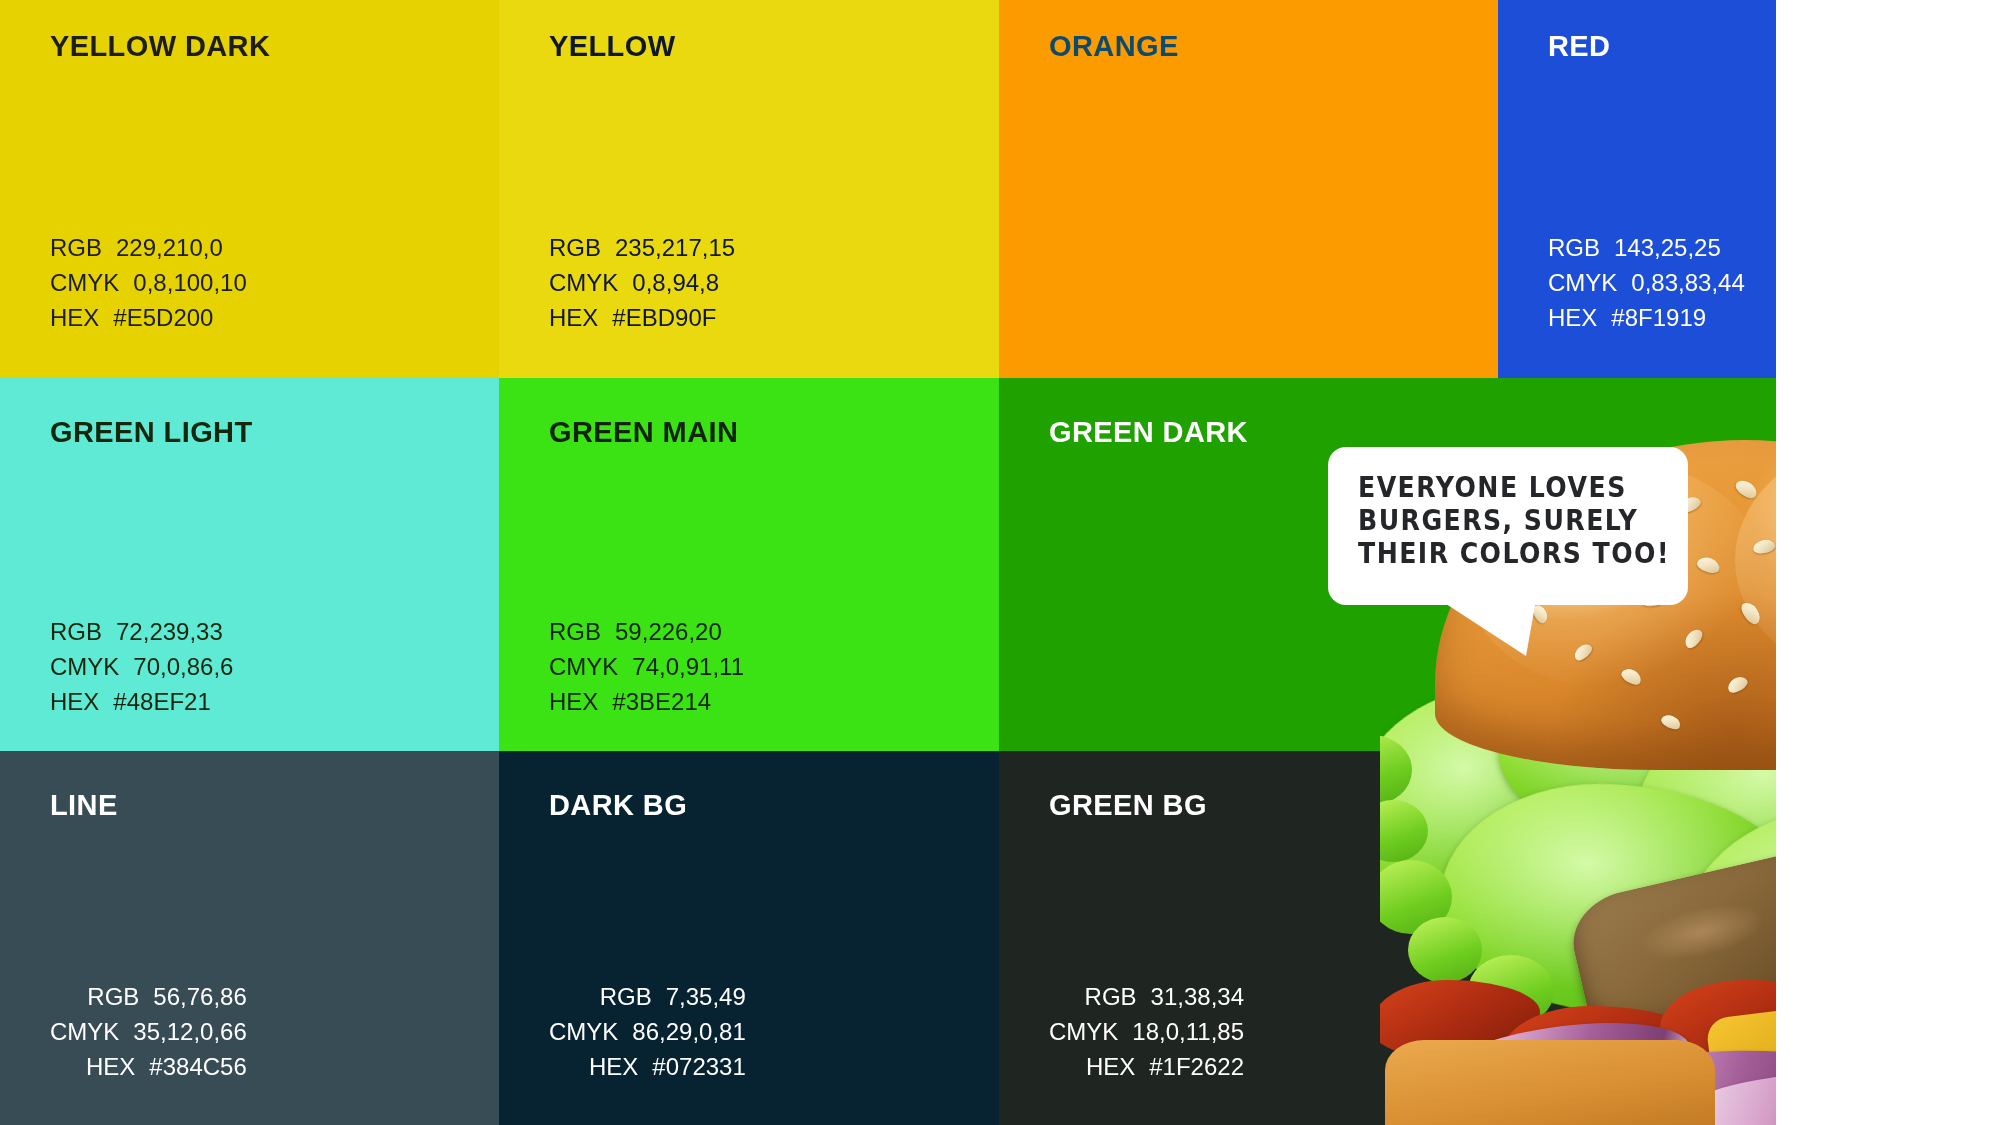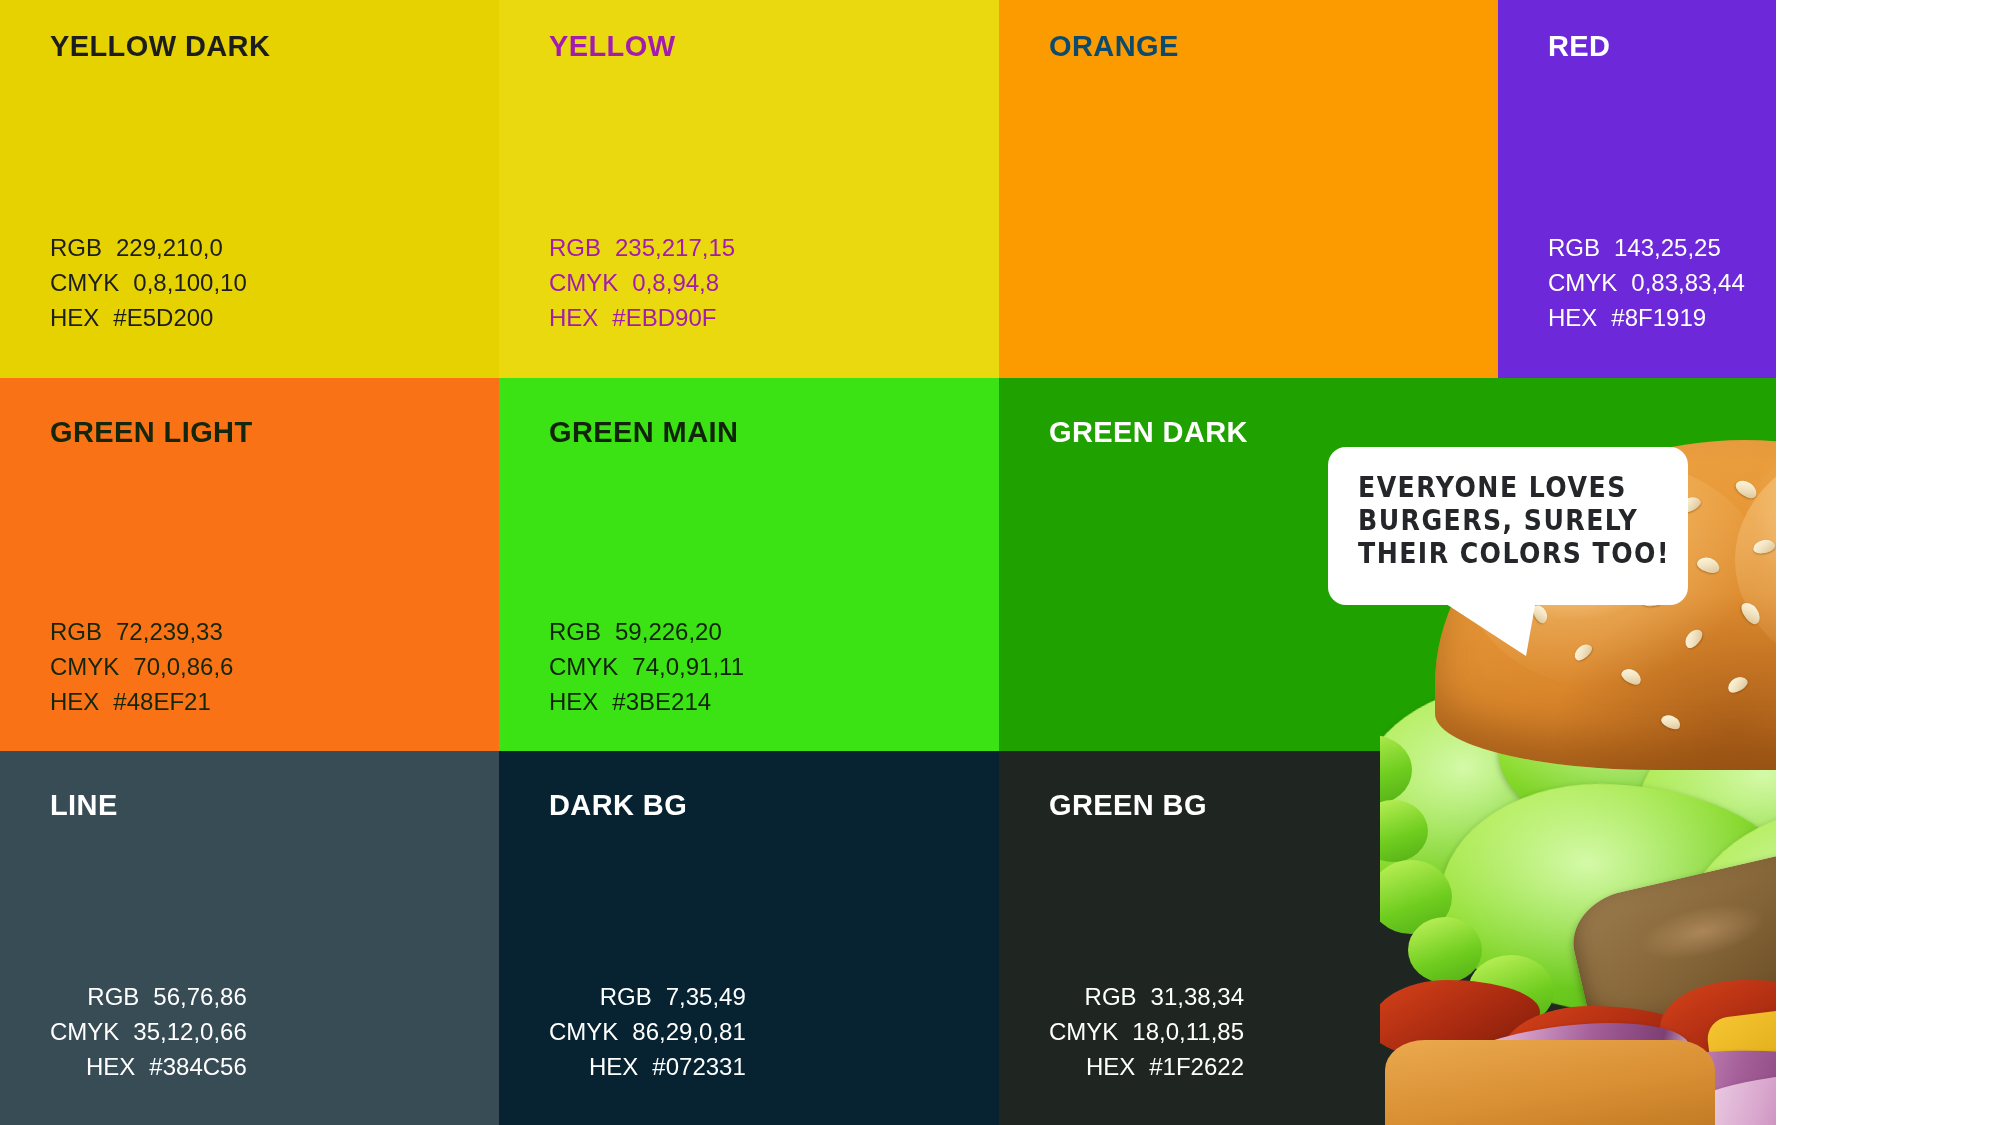--- a/index.html
+++ b/index.html
@@ -208,43 +208,43 @@
 
   <div class="swatch r1 c1" style="background:#E5D200;color:#1D1D1B">
     <div class="title">YELLOW DARK</div>
     <div class="specs">
       <span class="row"><span class="k">RGB</span><span class="v">229,210,0</span></span>
       <span class="row"><span class="k">CMYK</span><span class="v">0,8,100,10</span></span>
       <span class="row"><span class="k">HEX</span><span class="v">#E5D200</span></span>
     </div>
   </div>
 
-  <div class="swatch r1 c2" style="background:#EBD90F;color:#a21caf">
+  <div class="swatch r1 c2" style="background:#EBD90F;color:#0f172a">
     <div class="title">YELLOW</div>
     <div class="specs">
       <span class="row"><span class="k">RGB</span><span class="v">235,217,15</span></span>
       <span class="row"><span class="k">CMYK</span><span class="v">0,8,94,8</span></span>
       <span class="row"><span class="k">HEX</span><span class="v">#EBD90F</span></span>
     </div>
   </div>
 
   <div class="swatch r1 c3" style="background:#FB9B00;color:#0c4a6e">
     <div class="title">ORANGE</div>
   </div>
 
-  <div class="swatch r1 c4" style="background:#6d28d9;color:#FFFFFF">
+  <div class="swatch r1 c4" style="background:#1d4ed8;color:#FFFFFF">
     <div class="title">RED</div>
     <div class="specs">
       <span class="row"><span class="k">RGB</span><span class="v">143,25,25</span></span>
       <span class="row"><span class="k">CMYK</span><span class="v">0,83,83,44</span></span>
       <span class="row"><span class="k">HEX</span><span class="v">#8F1919</span></span>
     </div>
   </div>
 
-  <div class="swatch r2 c1" style="background:#f97316;color:#14260B">
+  <div class="swatch r2 c1" style="background:#5eead4;color:#14260B">
     <div class="title">GREEN LIGHT</div>
     <div class="specs">
       <span class="row"><span class="k">RGB</span><span class="v">72,239,33</span></span>
       <span class="row"><span class="k">CMYK</span><span class="v">70,0,86,6</span></span>
       <span class="row"><span class="k">HEX</span><span class="v">#48EF21</span></span>
     </div>
   </div>
 
   <div class="swatch r2 c2" style="background:#3BE214;color:#11240A">
     <div class="title">GREEN MAIN</div>

